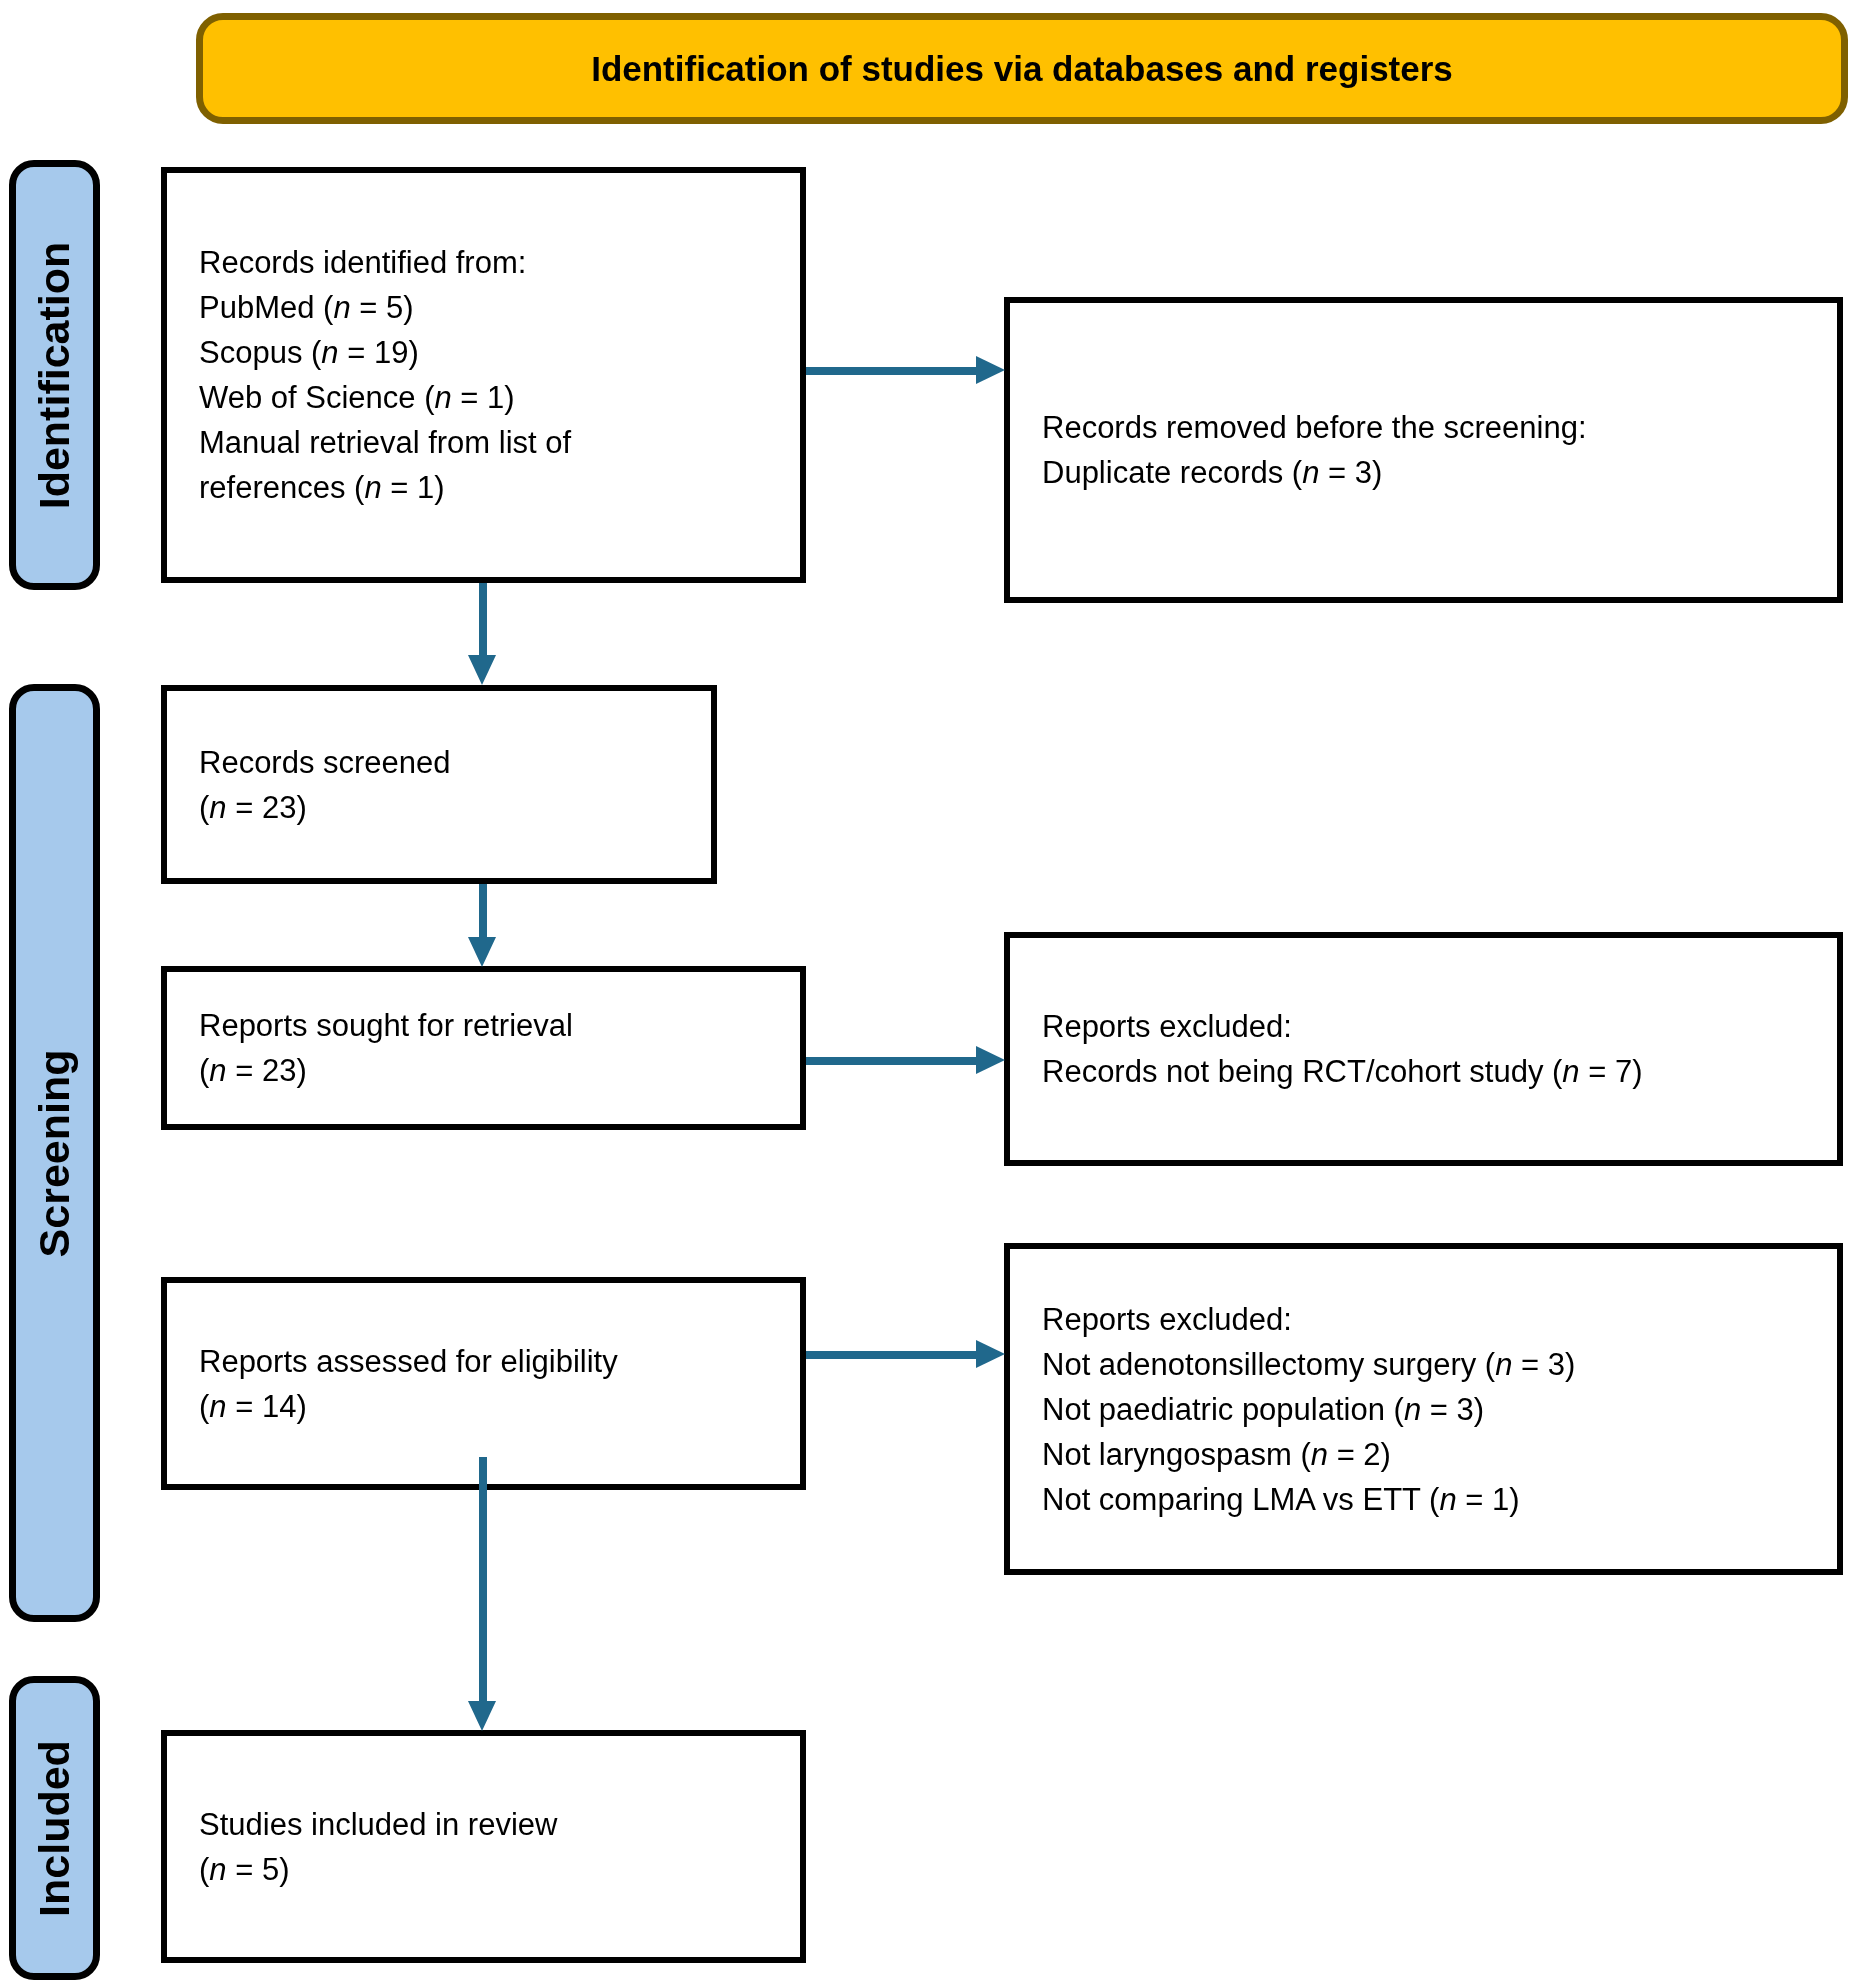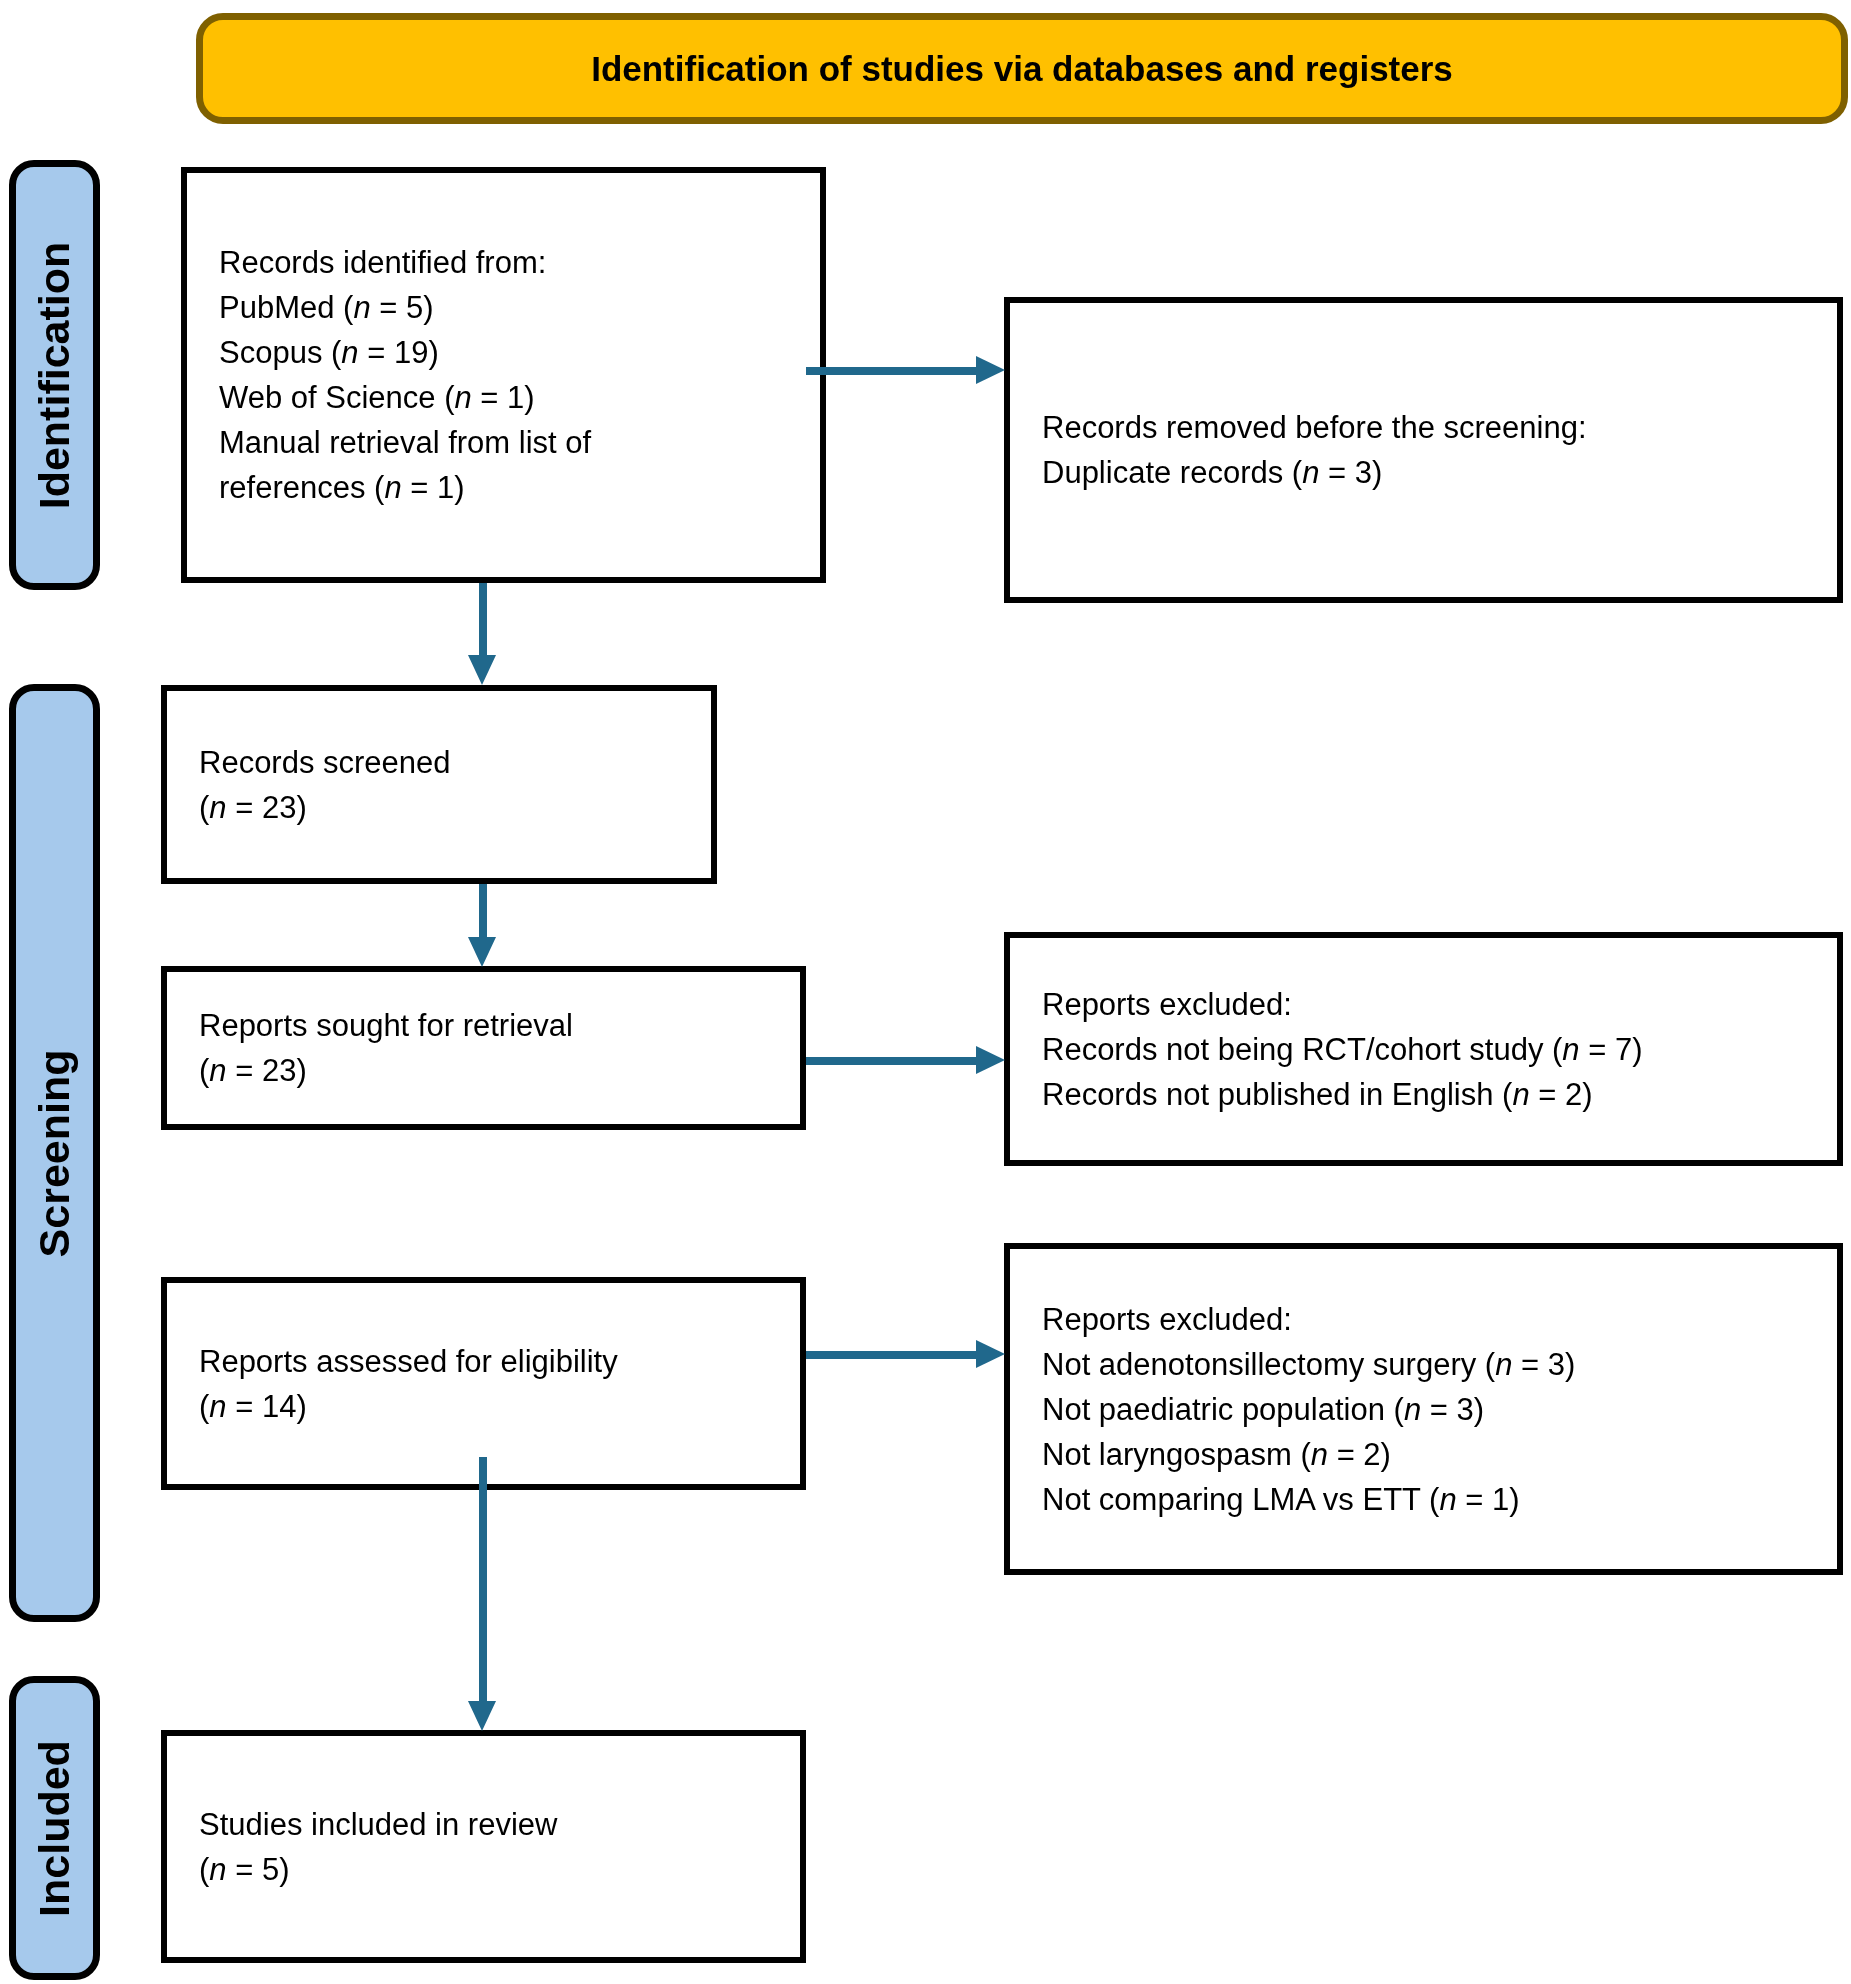--- a/index.html
+++ b/index.html
@@ -43,21 +43,21 @@
   #stage-included{top:1676px;height:304px;}
   .fbox{
     position:absolute;box-sizing:border-box;
     background:#ffffff;
     border:6.7px solid var(--box-border);
     display:flex;flex-direction:column;justify-content:center;
     font-size:31px;line-height:45px;
     padding-left:32px;padding-right:21.6px;
   }
   .fbox i{font-style:italic;}
-  #box-records-identified{left:161px;top:167px;width:645px;height:416px;margin-left:20px;}
+  #box-records-identified{left:161px;top:167px;width:645px;height:416px;}
   #box-records-removed{left:1004px;top:253px;width:839px;height:306px;margin-top:44px;}
   #box-records-screened{left:161px;top:685px;width:556px;height:199px;}
   #box-reports-sought{left:161px;top:966px;width:645px;height:164px;}
   #box-reports-excluded-retrieval{left:1004px;top:932px;width:839px;height:234px;}
   #box-reports-assessed{left:161px;top:1277px;width:645px;height:213px;}
   #box-reports-excluded-eligibility{left:1004px;top:1243px;width:839px;height:332px;}
   #box-studies-included{left:161px;top:1730px;width:645px;height:233px;}
   .shaft{position:absolute;background:var(--arrow);}
   .head-right{
     position:absolute;width:0;height:0;
@@ -123,21 +123,20 @@
     <div>Records screened</div>
     <div>(<i>n</i> = 23)</div>
   </div>
 <div class="fbox" id="box-reports-sought">
     <div>Reports sought for retrieval</div>
     <div>(<i>n</i> = 23)</div>
   </div>
 <div class="fbox" id="box-reports-excluded-retrieval">
     <div>Reports excluded:</div>
     <div>Records not being RCT/cohort study (<i>n</i> = 7)</div>
-    <div>Records not published in English (<i>n</i> = 2)</div>
   </div>
 <div class="fbox" id="box-reports-assessed">
     <div>Reports assessed for eligibility</div>
     <div>(<i>n</i> = 14)</div>
   </div>
 <div class="fbox" id="box-reports-excluded-eligibility">
     <div>Reports excluded:</div>
     <div>Not adenotonsillectomy surgery (<i>n</i> = 3)</div>
     <div>Not paediatric population (<i>n</i> = 3)</div>
     <div>Not laryngospasm (<i>n</i> = 2)</div>

